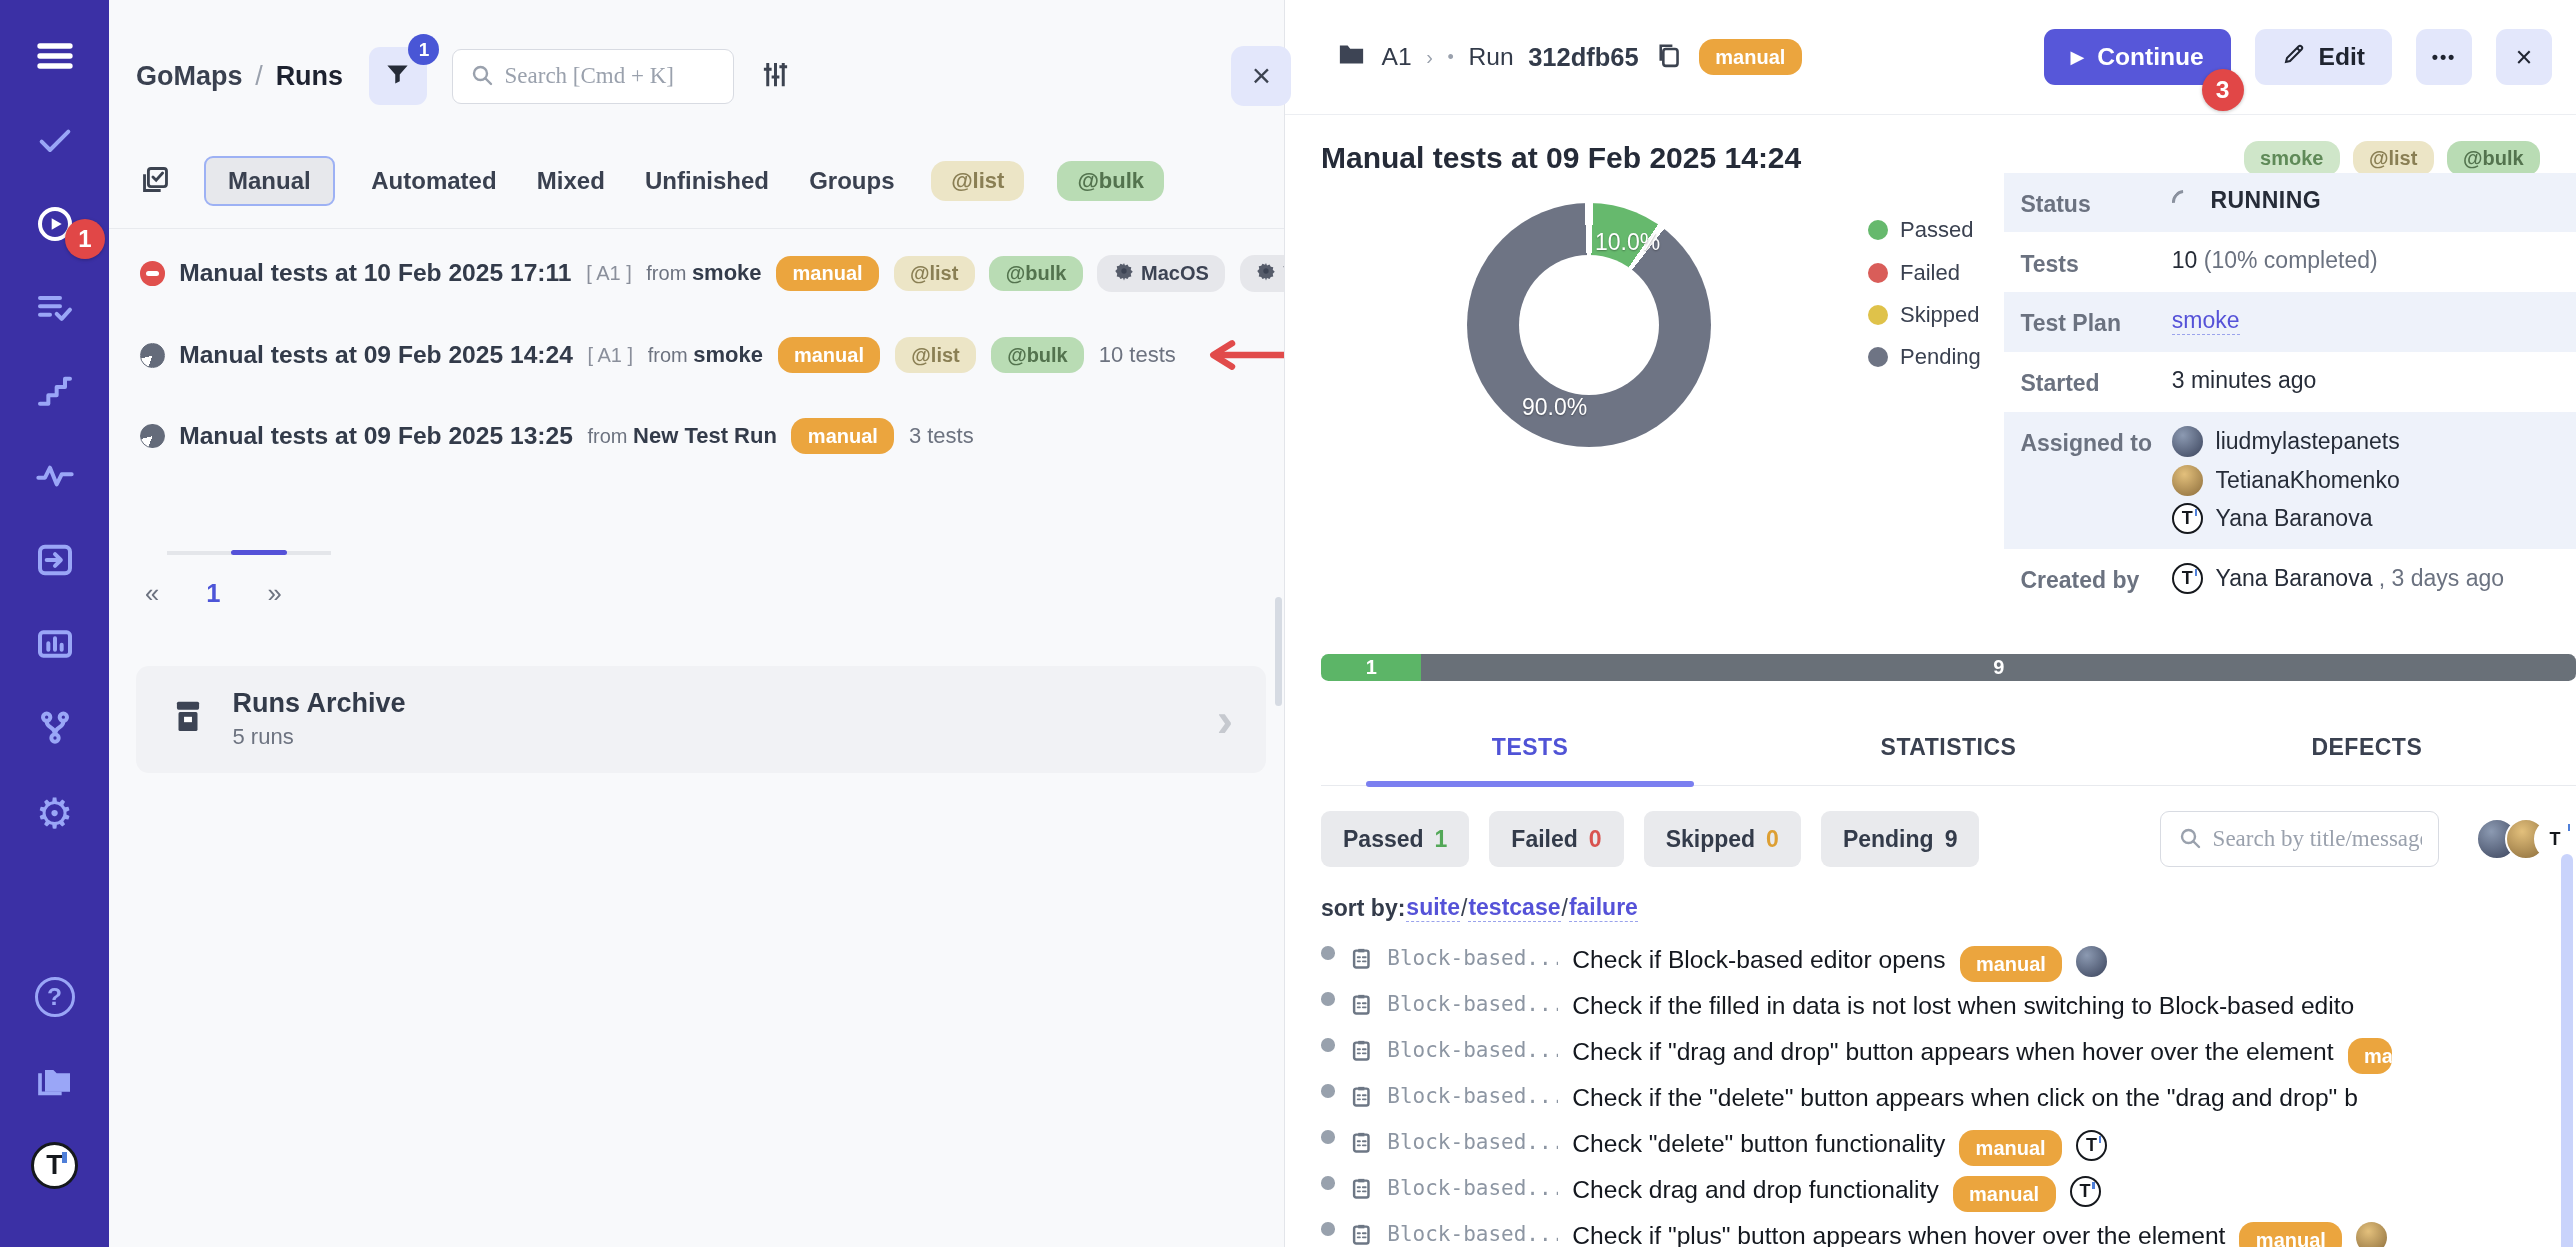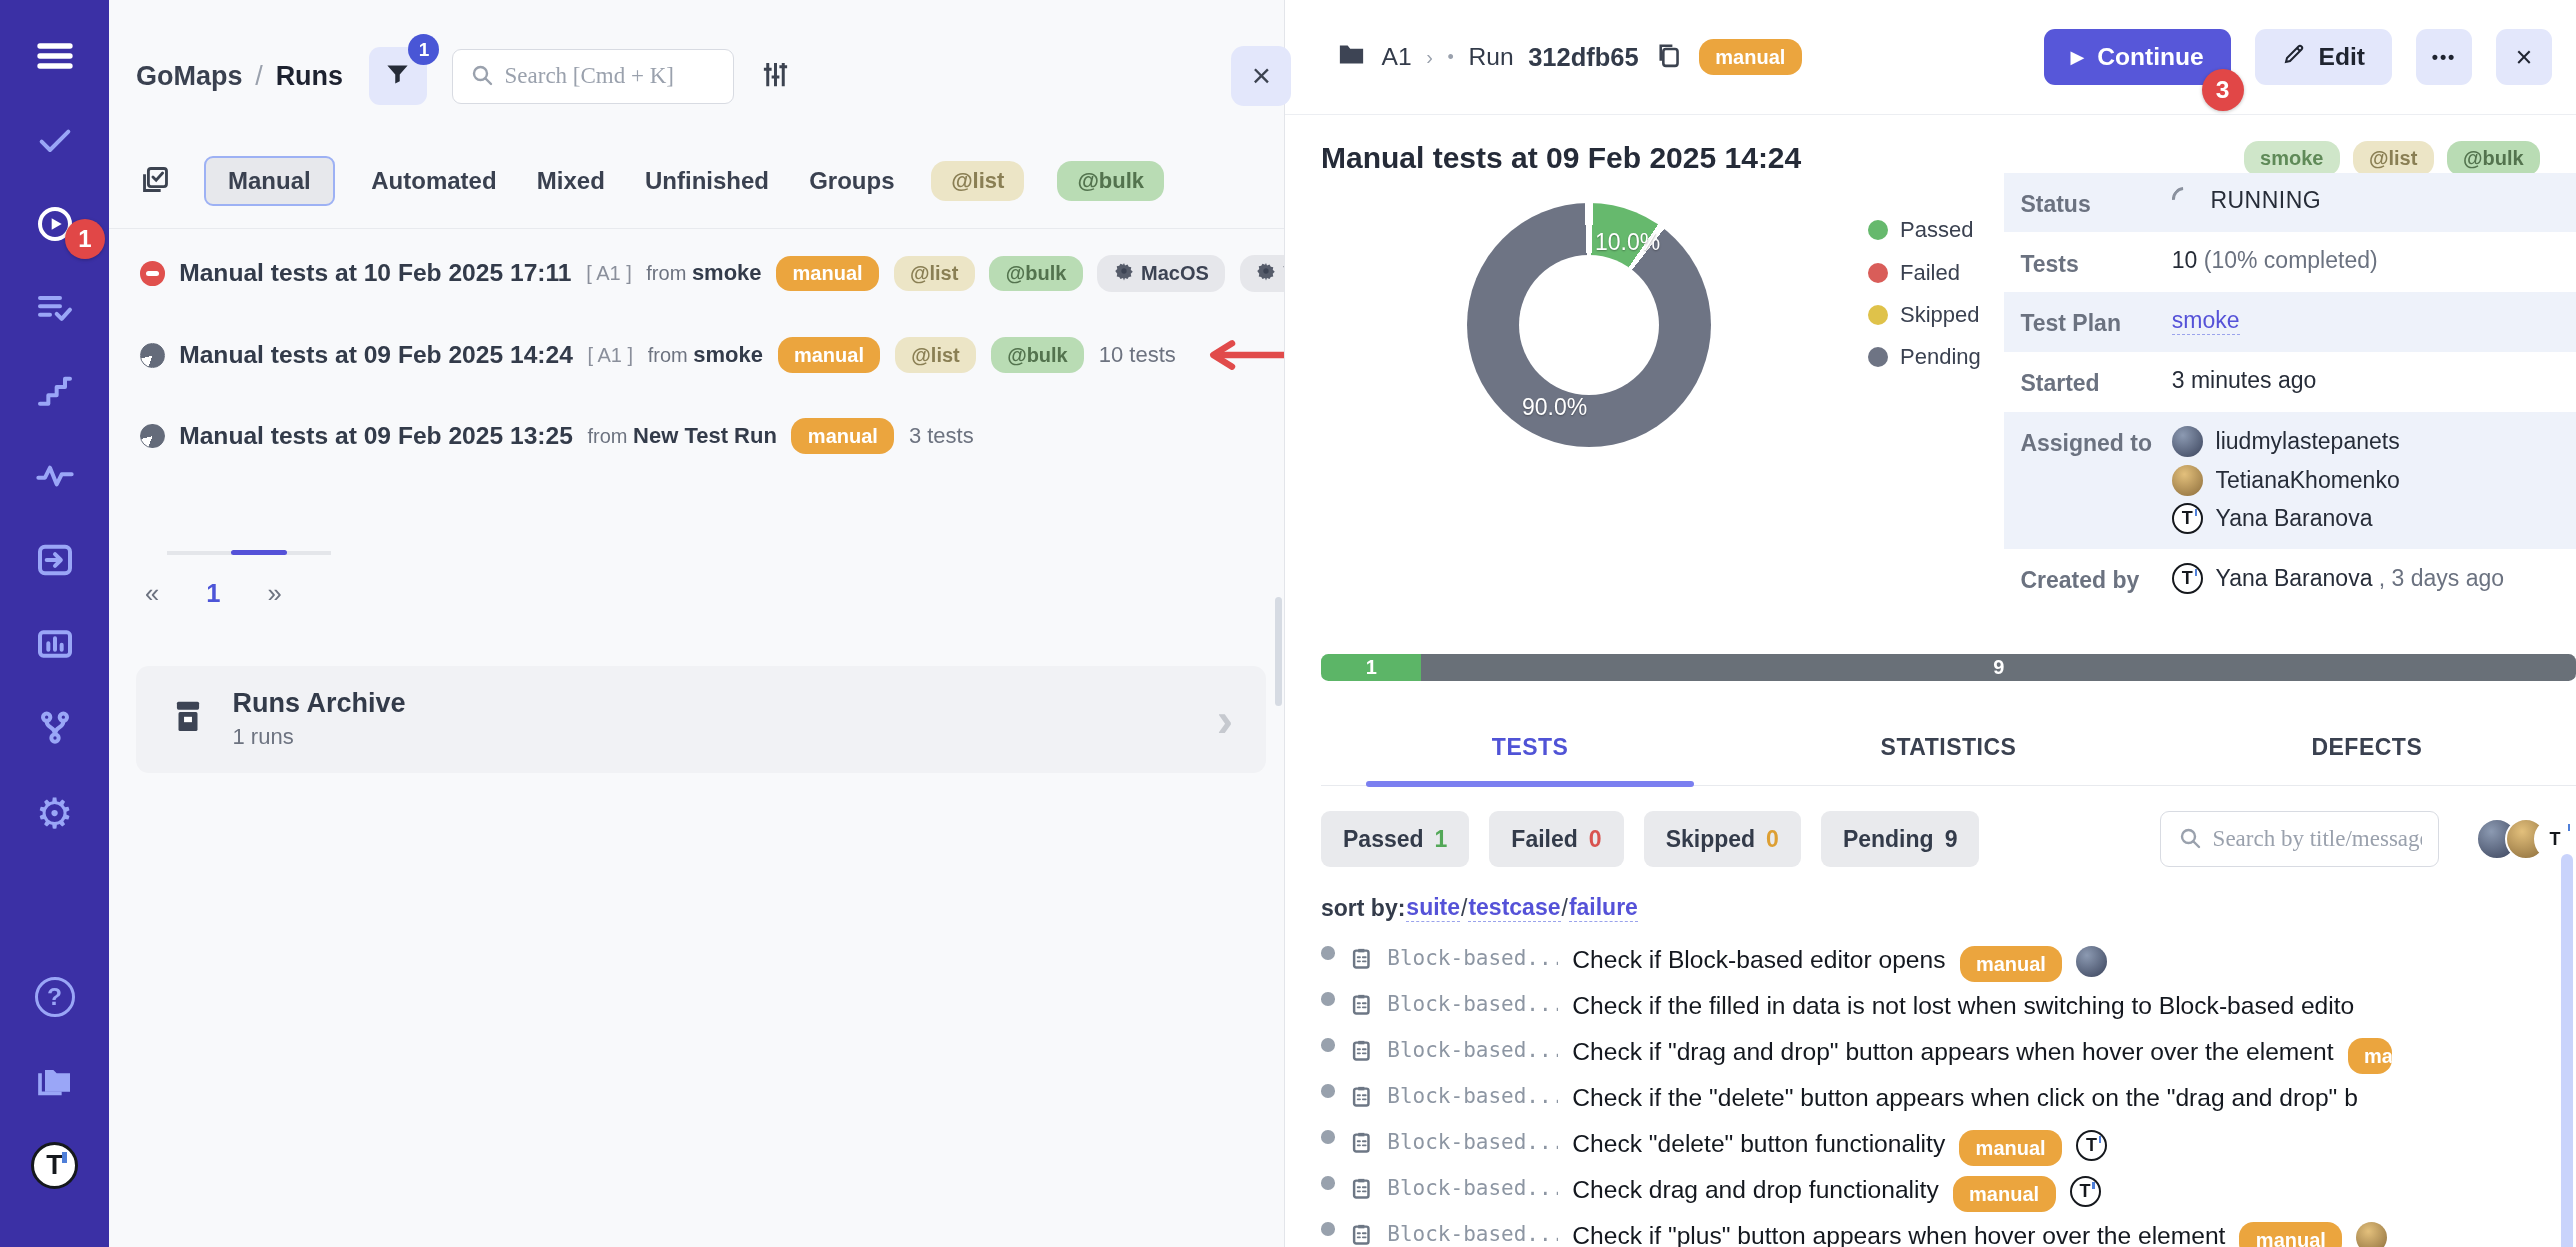--- a/index.html
+++ b/index.html
@@ -122,21 +122,21 @@
   .donut-label{position:absolute;color:#fff;font-weight:normal;font-size:23px;z-index:2;text-shadow:0 0.9px 1.8px rgba(0,0,0,.35)}
   .legend{position:absolute;left:547px;top:41px;display:flex;flex-direction:column;gap:16.4px}
   .legend-item{display:flex;align-items:center;gap:12px;font-size:22px;color:#3a4150}
   .legend-dot{width:20px;height:20px;border-radius:50%}
   .details{position:absolute;left:683px;top:-3.6px;width:572px}
   .d-row{display:flex;padding:14.6px 0 14.6px 16.4px;align-items:flex-start}
   .d-row.striped{background:var(--stripe)}
   .d-label{width:135px;flex:none;font-size:23px;font-weight:bold;color:#6b7280;padding-top:3.6px}
   .d-value{font-size:23px;color:#262c38;display:flex;flex-direction:column;gap:7.3px;padding-left:16.4px}
   .d-value .muted{color:#6b7280}
-  .status-line{display:flex;align-items:flex-start;gap:14.6px;font-weight:normal;letter-spacing:0.5px}
+  .status-line{display:flex;align-items:flex-end;gap:14.6px;font-weight:bold;letter-spacing:0.5px}
   .spinner{width:24px;height:24px;border-radius:50%;border:3.6px solid transparent;border-left-color:#8a919e;
     transform:rotate(40deg);display:inline-block}
   a.dashed{color:#5552d8;text-decoration:none;border-bottom:1.8px dashed #9aa3ec;cursor:pointer}
   .user-line{display:flex;align-items:center;gap:12.8px}
   .avatar{width:31px;height:31px;border-radius:50%;flex:none}
   .avatar.liudmyla{background:radial-gradient(circle at 35% 30%,#8c9ab2,#39425a)}
   .avatar.tetiana{background:radial-gradient(circle at 40% 30%,#e3c07c,#8a6b3a)}
   .avatar.yana{background:#fff;border:2.7px solid #15181d;color:#15181d;display:flex;align-items:center;
     justify-content:center;font-weight:bold;font-size:18px;position:relative}
   .avatar.yana i{position:absolute;right:3.6px;top:3.6px;width:2.7px;height:7.3px;background:#4f7fd9;font-style:normal}
@@ -380,21 +380,21 @@
     <div class="archive-card">
       <span class="archive-ico">
         <svg viewBox="0 0 24 24">
             <rect x="5" y="3" width="14" height="5" rx="1" fill="#3d4454"></rect>
             <rect x="6" y="9.5" width="12" height="12" rx="1" fill="#3d4454"></rect>
             <rect x="9.5" y="12.5" width="5" height="3.4" fill="#fff"></rect>
           </svg>
       </span>
       <span>
         <span class="archive-title" style="display:block">Runs Archive</span>
-        <span class="archive-sub" style="display:block">1 runs</span>
+        <span class="archive-sub" style="display:block">5 runs</span>
       </span>
       <span class="archive-chevron">›</span>
     </div>
     <div class="lp-scroll"></div>
   </section>
 
   <section class="right-panel">
     <div class="rp-topbar">
       <div class="rp-crumb">
         <span>

